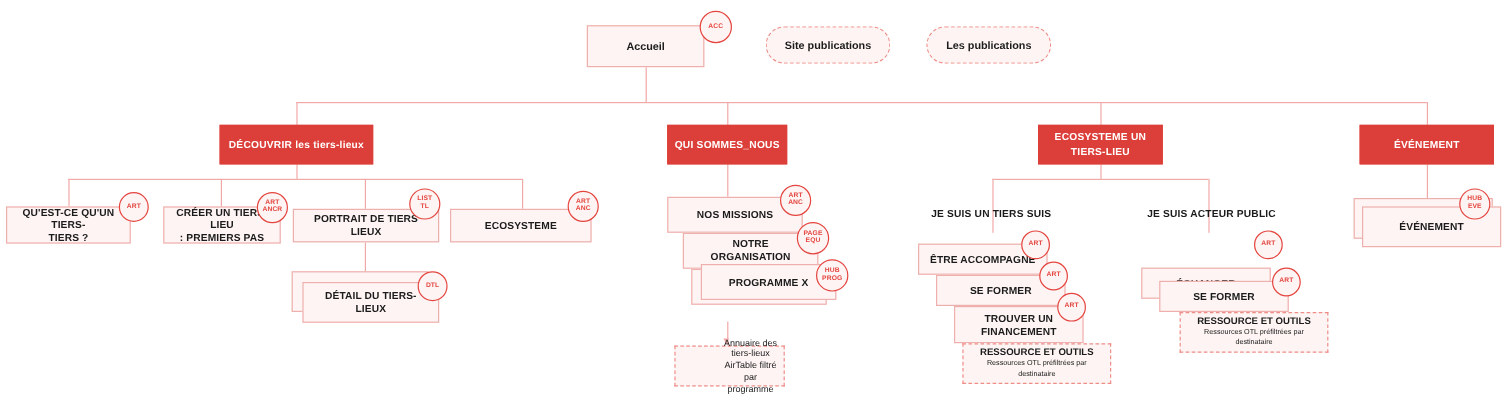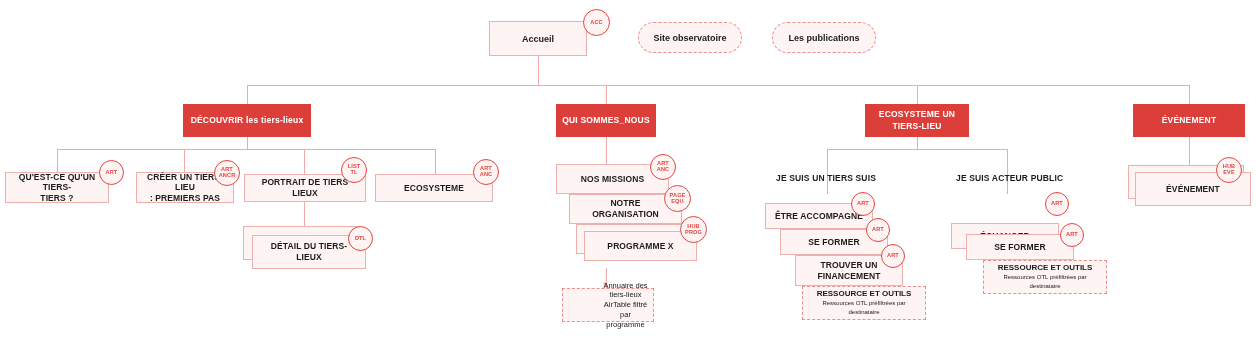--- a/index.html
+++ b/index.html
@@ -186,21 +186,21 @@
   <div class="line v" style="left:1189px;top:137px;height:28px;"></div>
 
   <div class="home" style="left:489px;top:21px;width:98px;height:35px;">
     <span class="txt">Accueil</span>
   </div>
   <div class="badge" style="left:583px;top:9px;width:27px;height:27px;">
     <span>ACC</span>
   </div>
 
   <div class="pill" style="left:638px;top:22px;width:104px;height:31px;">
-    <span>Site observatoire</span>
+    <span>Site publications</span>
   </div>
   <div class="pill" style="left:772px;top:22px;width:104px;height:31px;">
     <span>Les publications</span>
   </div>
 
   <div class="red" style="left:183px;top:104px;width:128px;height:33px;">
     <span>DÉCOUVRIR les tiers-lieux</span>
   </div>
 
   <div class="red" style="left:556px;top:104px;width:100px;height:33px;">
@@ -273,21 +273,21 @@
 
   <div class="node" style="left:569px;top:194px;width:113px;height:30px;">
     <span class="txt">NOTRE ORGANISATION</span>
   </div>
   <div class="badge" style="left:664px;top:185px;width:27px;height:27px;">
     <span>PAGE</span>
     <span>EQU</span>
   </div>
 
   <div class="stack" style="left:576px;top:224px;width:113px;height:30px;"></div>
-  <div class="node" style="left:584px;top:231px;width:113px;height:30px;">
+  <div class="node" style="left:584px;top:220px;width:113px;height:30px;">
     <span class="txt">PROGRAMME X</span>
   </div>
   <div class="badge" style="left:680px;top:216px;width:27px;height:27px;">
     <span>HUB</span>
     <span>PROG</span>
   </div>
 
   <div class="dashbox plain" style="left:561px;top:288px;width:92px;height:34px;left:562px;">
     <span class="d-title">Annuaire des tiers-lieux</span>
     <span class="d-title">AirTable filtré par</span>

